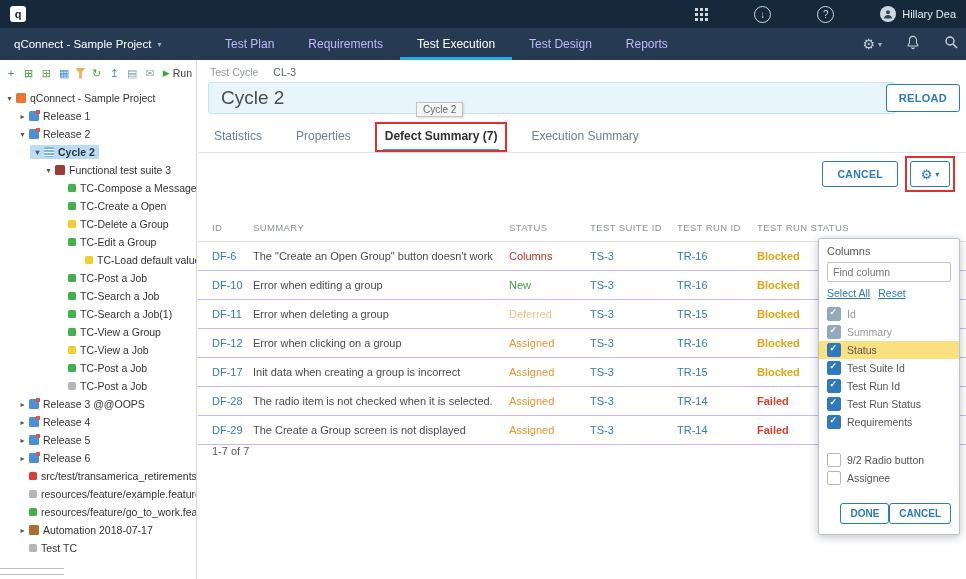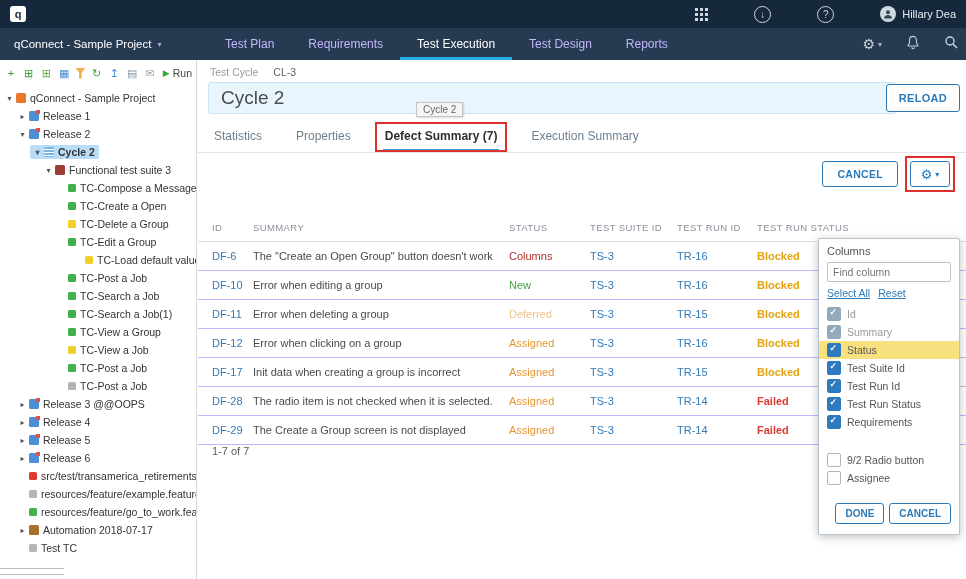--- a/index.html
+++ b/index.html
@@ -108,21 +108,21 @@
   .cp-links a{color:#2a7ab9;text-decoration:underline;cursor:pointer;}
   .cp-list{padding:2px 0 0;}
   .opt{display:flex;align-items:center;gap:6px;padding:2px 8px;font-size:10.5px;color:#555;cursor:pointer;}
   .opt.hl{background:#f9e180;}
   .opt.dis .olabel{color:#999;}
   .opt.gap{margin-top:20px;}
   .cbx{width:12px;height:12px;border:1px solid #b5b5b5;border-radius:2px;background:#fff;position:relative;flex:0 0 auto;}
   .cbx.checked{background:#2f7abf;border-color:#2f7abf;}
   .cbx.checked::after{content:"✓";position:absolute;left:1.5px;top:-1px;color:#fff;font-size:9px;font-weight:bold;}
   .cbx.checked.disabled{background:#93aabb;border-color:#93aabb;}
-  .panel-btns{display:flex;justify-content:flex-end;gap:5px;padding:16px 8px 0;}
+  .panel-btns{display:flex;justify-content:flex-end;padding:16px 8px 0;}
   .btn-sm{font-size:10px;padding:4px 9px;}
 </style>
 </head>
 <body>
 
 <div class="screen">
 
   <header class="topbar">
     <span class="logo-box">q</span>
     <span class="app-name"><b>qTest</b> <span>Manager</span></span>

